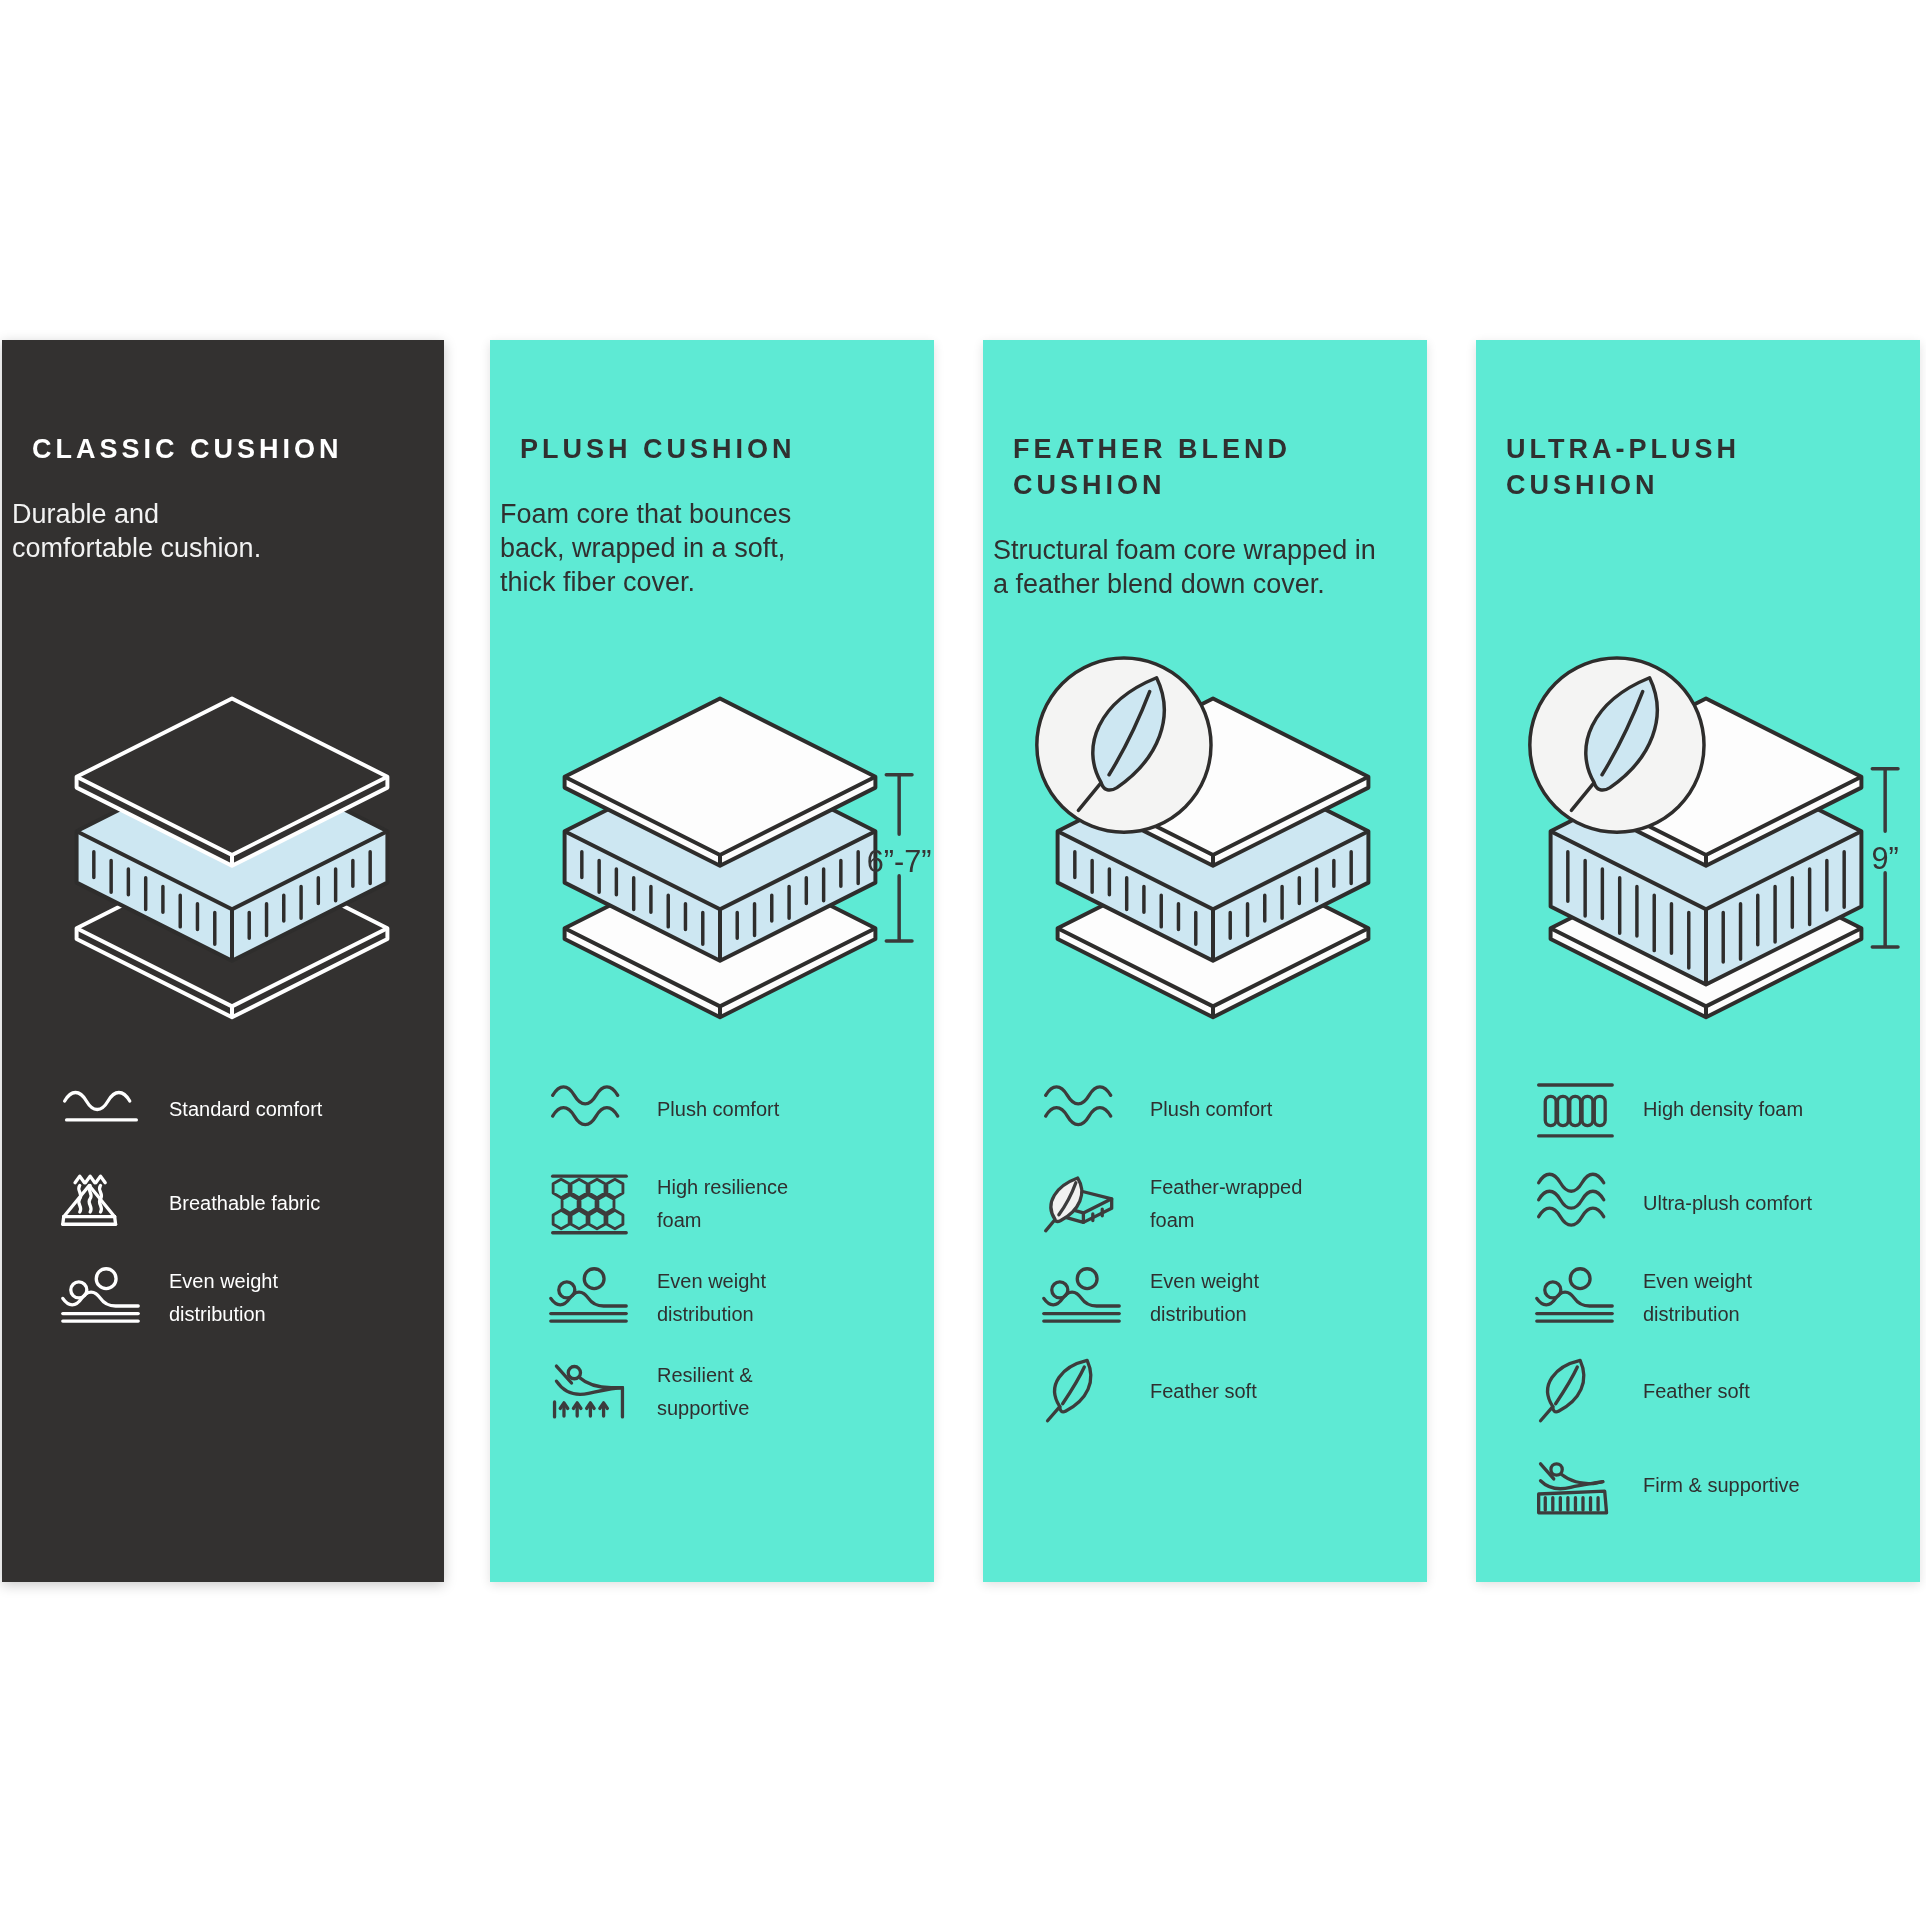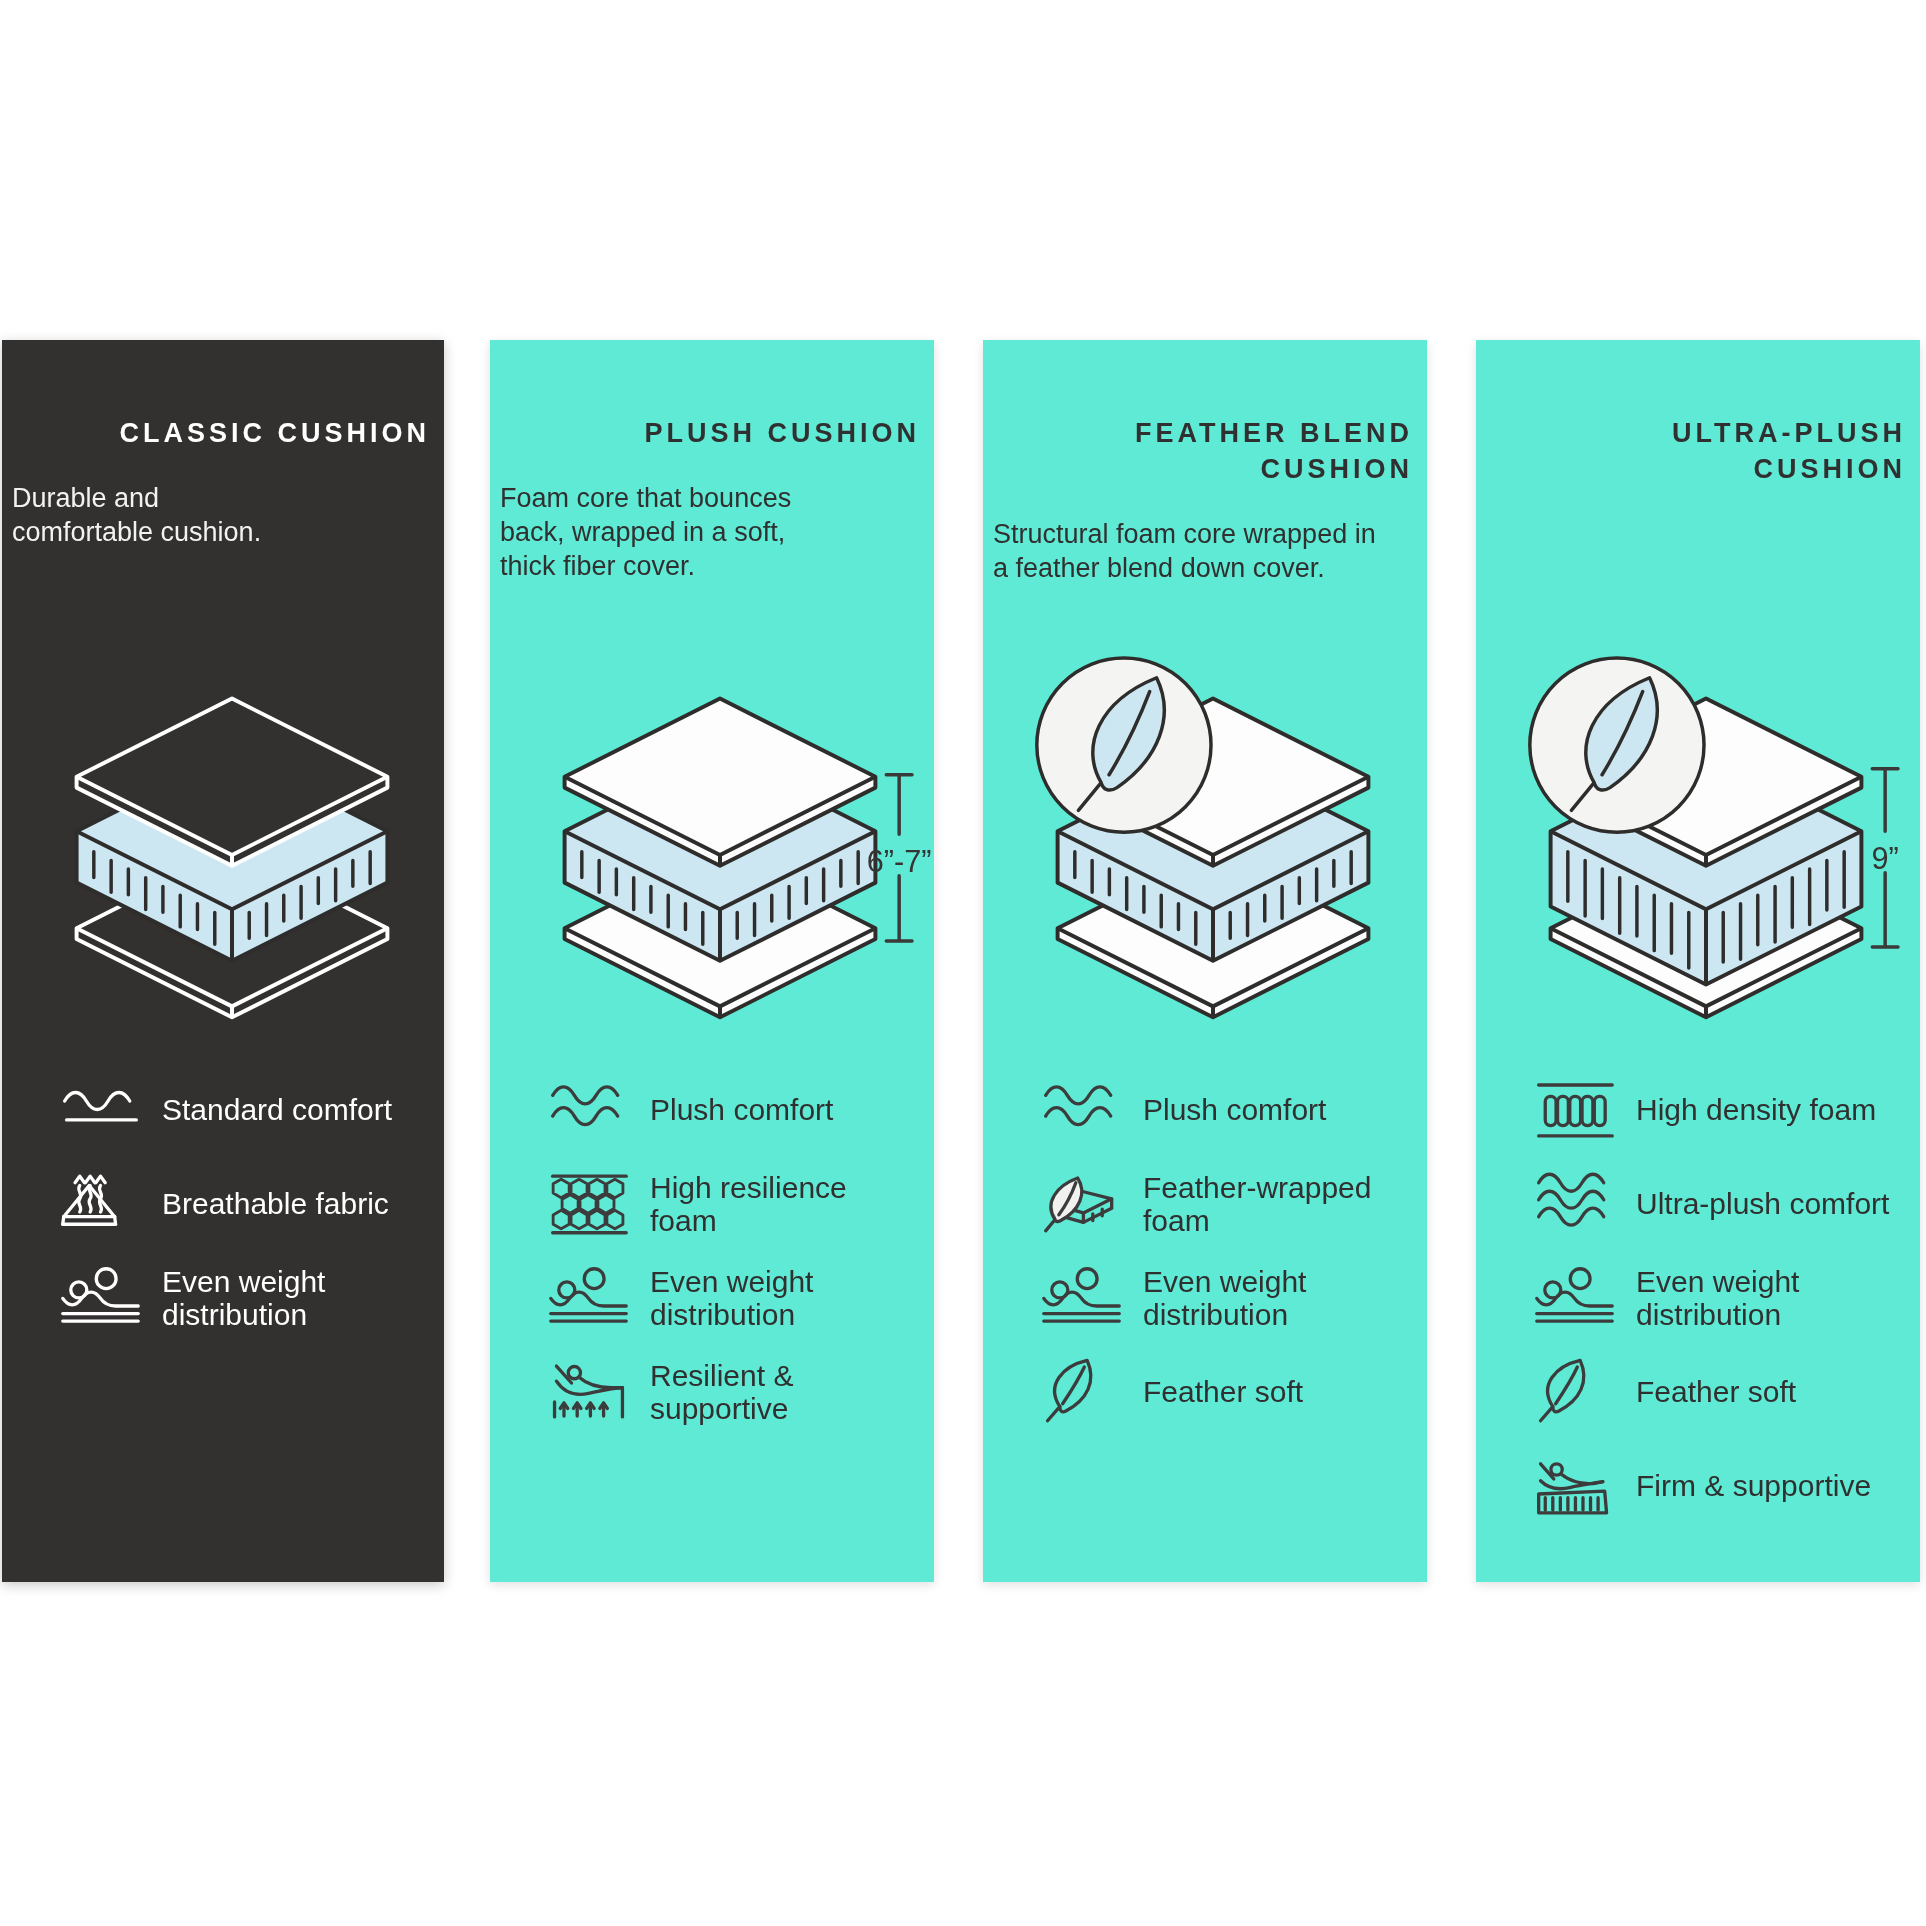--- a/index.html
+++ b/index.html
@@ -1,32 +1,32 @@
 <!DOCTYPE html>
 <html><head>
 <meta charset="utf-8">
 <style>
   html,body{margin:0;padding:0;background:#ffffff;}
   body{width:1927px;height:1927px;font-family:"Liberation Sans",sans-serif;}
   .canvas{position:relative;width:1927px;height:1927px;background:#ffffff;overflow:hidden;}
   .panel{position:absolute;top:340px;height:1242px;box-sizing:border-box;}
   .panel.light{background:#5eead4;--panel-bg:#f1f1f0;color:#303030;box-shadow:0 3px 10px rgba(0,0,0,.12);}
   .panel.dark{background:#333130;--panel-bg:#333130;color:#ffffff;box-shadow:0 3px 12px rgba(0,0,0,.22);}
-  .title{margin:0;padding:75px 14px 0;text-align:right;font-size:27px;font-weight:bold;
+  .title{margin:16px;padding:75px 14px 0;text-align:left;font-size:27px;font-weight:bold;
          letter-spacing:4px;line-height:36px;white-space:pre-line;}
   .desc{margin:30px auto 0;padding:0 10px;text-align:left;font-size:27px;line-height:34px;
         white-space:pre-line;}
   .panel.dark .desc{color:#f2f2f2;}
   .illus{position:absolute;top:314px;left:8px;width:100%;}
   .illus svg{display:block;}
   .features{position:absolute;top:735px;left:0;right:0;margin:0;padding:0 16px 0 53px;list-style:none;}
   .feature{display:flex;align-items:center;margin-bottom:25px;}
   .feature .icon{flex:0 0 91px;display:flex;justify-content:center;align-items:center;color:#3c3c3c;}
   .panel.dark .feature .icon{color:#ffffff;}
-  .feature .label{margin-left:16px;font-size:30px;line-height:33px;white-space:pre-line;}
+  .feature .label{margin-left:23px;font-size:20px;line-height:33px;white-space:pre-line;}
 </style>
 </head>
 <body>
 
 <div class="canvas" id="canvas">
     <section class="panel dark" style="left: 2px; width: 442px;">
       <h2 class="title">CLASSIC CUSHION</h2>
       <p class="desc">Durable and
 comfortable cushion.</p>
       <div class="illus">

